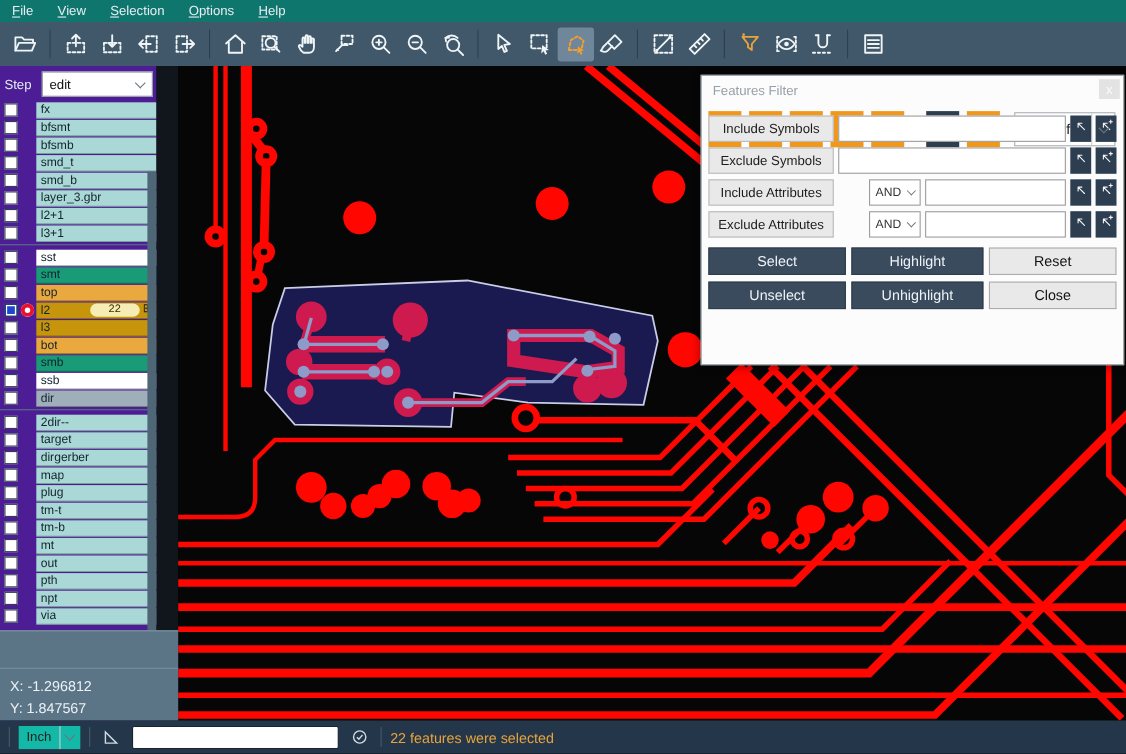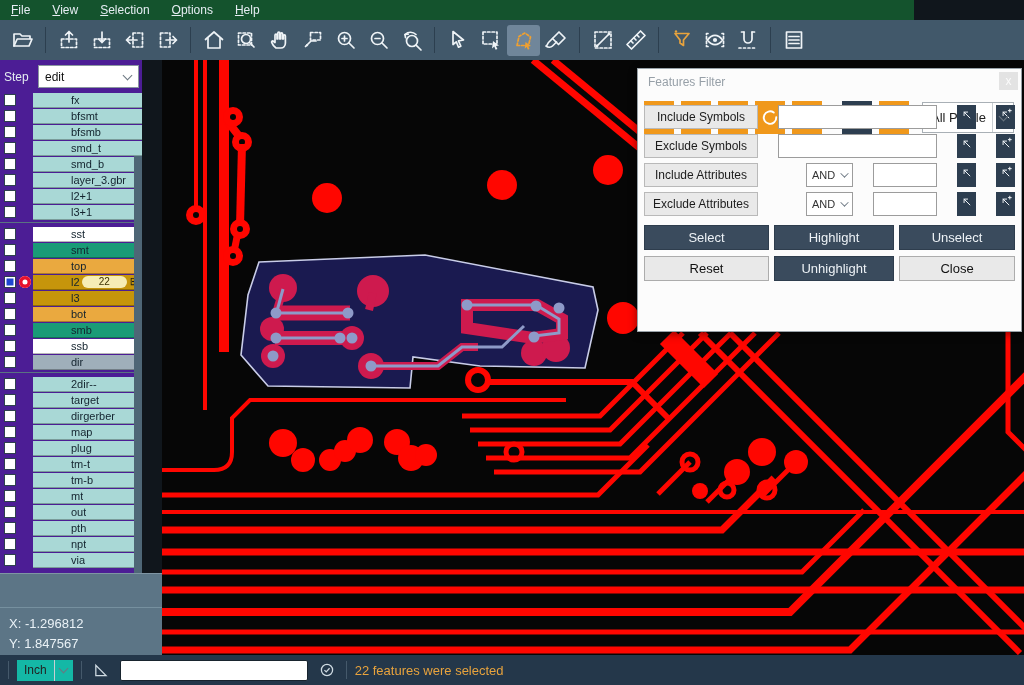--- a/index.html
+++ b/index.html
@@ -1,19 +1,19 @@
 <!DOCTYPE html>
 <html><head>
 <meta charset="utf-8">
 <style>
   html,body{margin:0;padding:0;background:#10161c;}
   body{width:1024px;height:685px;position:relative;overflow:hidden;
        font-family:"Liberation Sans",sans-serif;-webkit-font-smoothing:antialiased;}
   
-  .menubar{position:absolute;left:0;top:0;width:914px;height:20px;background:#14532d;
+  .menubar{position:absolute;left:0;top:0;width:1024px;height:20px;background:#0f766e;
            display:flex;align-items:center;color:#E6EDF3;font-size:12px;z-index:30;}
   .menu-item{padding:2px 11px;cursor:default;}
   .menu-item u{text-decoration:underline;}
   
   .toolbar{position:absolute;left:0;top:20px;width:1024px;height:40px;background:#41586A;
            display:flex;align-items:center;padding-left:6px;box-sizing:border-box;z-index:30;color:#EFF4F7;}
   .tsep{width:1px;height:26px;background:#2C3F4F;margin:0 6px;flex:none;}
   .tbtn{width:33px;height:31px;border-radius:3px;display:flex;align-items:center;justify-content:center;flex:none;}
   .tbtn.active{background:#70869A;}
   .ticon{display:flex;}
@@ -26,21 +26,21 @@
   .stepselect .chev{margin-left:auto;margin-right:7px;}
   .chev{width:6px;height:6px;border-right:1.6px solid #6B7680;border-bottom:1.6px solid #6B7680;
         transform:rotate(45deg);flex:none;margin-top:-3px;}
   .lrow{display:flex;align-items:center;height:16px;}
   .lcheck{width:10px;height:10px;background:#fff;border:1.5px solid #2F404E;margin-left:4px;flex:none;box-sizing:content-box;}
   .lcheck.checked{background:#1E46D0;box-shadow:inset 0 0 0 1.5px #fff;}
   .lind{width:17px;display:flex;align-items:center;justify-content:center;flex:none;}
   .ldot{width:12px;height:12px;border-radius:50%;background:#E8112D;box-shadow:inset 0 0 0 3.5px #E8112D, inset 0 0 0 12px #fff;}
   .lcell{width:120px;height:15px;box-sizing:border-box;padding:0 3px 0 4px;display:flex;align-items:center;
          font-size:11px;color:#13232E;border-bottom:1px solid rgba(0,0,0,.28);}
-  .llabel{white-space:nowrap;overflow:hidden;margin-left:34px;}
+  .llabel{white-space:nowrap;overflow:hidden;}
   .lbadge{margin-left:auto;background:#F6EDB4;border-radius:8px;font-size:10px;color:#3A3000;
           padding:0 17px;height:12px;line-height:12px;}
   .ltable{margin-left:3px;font-size:11px;line-height:11px;color:#1A1A1A;}
   .lgap{height:6px;position:relative;}
   .lgap:before{content:"";position:absolute;left:0;right:0;top:2px;height:1px;background:#5A7282;}
   .c-cyan{background:#A9D8D6;} .c-white{background:#FFFFFF;text-align:right;} .c-green{background:#1A9B77;}
   .c-amber{background:#EAA93F;} .c-gold{background:#C6950B;} .c-gray{background:#9FAFBA;}
   .sscroll{position:absolute;right:0;top:96px;width:8px;height:473px;background:#4E6676;}
   .xy-panel{position:absolute;left:0;bottom:0;width:162px;height:82px;background:#5C7586;
             border-top:1px solid #7F95A3;box-sizing:border-box;color:#EAF2F7;font-size:13px;}
@@ -57,21 +57,21 @@
              font-size:12px;display:flex;align-items:center;justify-content:center;}
   .ftype-row{display:flex;align-items:center;padding:6px 7px 2px 6px;gap:7px;}
   .ftype{width:30px;height:33px;display:flex;align-items:center;justify-content:center;color:#fff;flex:none;}
   .ftype.orange{background:#F0981B;}
   .ftype.dark{background:#2D3E50;}
   .ftype.gap{margin-left:13px;}
   .profile{margin-left:auto;width:92px;height:31px;border:1px solid #A9B0B6;background:#fff;display:flex;
            align-items:center;font-size:13px;color:#222;padding-left:8px;box-sizing:border-box;}
   .profile .pchev{margin-left:auto;border-left:1px solid #C9CED2;height:100%;width:20px;display:flex;
                   align-items:center;justify-content:center;}
-  .frow{display:flex;align-items:center;margin:5px 6px 0 6px;height:24px;gap:20px;}
+  .frow{display:flex;align-items:center;margin:5px 6px 0 6px;height:24px;gap:4px;}
   .flabel{width:114px;height:24px;background:#E9E9E9;border:1px solid #B9B9B9;box-sizing:border-box;
           display:flex;align-items:center;justify-content:center;font-size:12px;color:#1C1C1C;flex:none;}
   .finput{flex:1;height:24px;background:#fff;border:1px solid #9C9C9C;box-sizing:border-box;}
   .fand{width:47px;height:24px;border:1px solid #9C9C9C;box-sizing:border-box;display:flex;align-items:center;
         font-size:11px;color:#333;padding-left:5px;background:#fff;flex:none;margin-left:28px;}
   .fand .chev{margin-left:auto;margin-right:4px;transform:rotate(45deg) scale(.85);}
   .fbtn{width:19px;height:24px;background:#2D3E50;color:#F2F6F9;display:flex;align-items:center;
         justify-content:center;flex:none;}
   .actions{display:grid;grid-template-columns:125px 120px auto;gap:6px 5px;margin:9px 6px 0 6px;}
   .abtn{height:25px;background:#3A4B5D;border:1px solid #2E3D4D;color:#EDF2F6;font-size:13px;
@@ -738,22 +738,22 @@
     <div class="fbtn fbtn-b">
         <span class="ic"><svg viewBox="0 0 24 24" width="14" height="14" fill="none" stroke="currentColor" stroke-width="1.7" stroke-linecap="round" stroke-linejoin="round">
             <path d="M17 17 7 7M7 13V7h6"></path>
             <path d="M16 4.5h5M18.5 2v5"></path>
           </svg></span>
       </div>
   </div>
   <div class="actions">
     <div class="abtn">Select</div>
     <div class="abtn">Highlight</div>
+    <div class="abtn light">Reset</div>
     <div class="abtn">Unselect</div>
-    <div class="abtn light">Reset</div>
     <div class="abtn">Unhighlight</div>
     <div class="abtn light">Close</div>
   </div>
 </div>
 
 <div class="statusbar">
   <div class="sb-sep"></div>
   <div class="units">
     <span>Inch</span>
     <span class="uchev">

